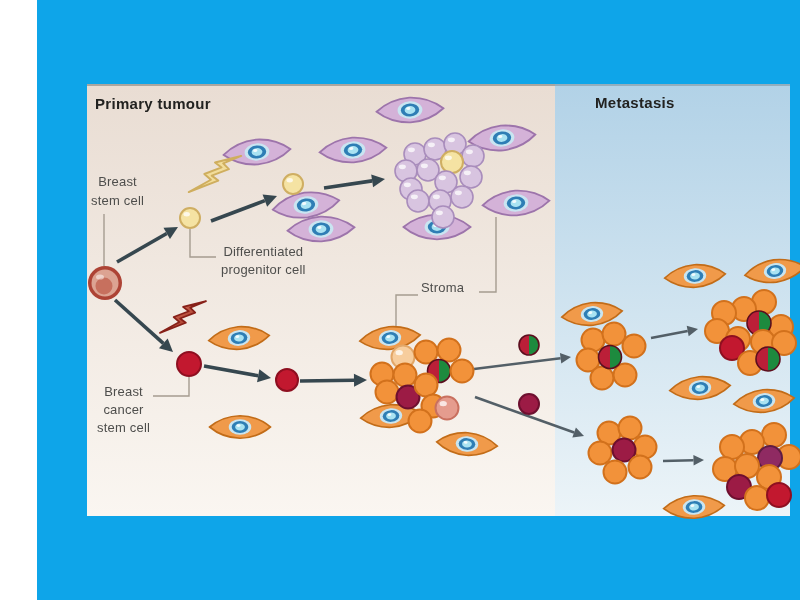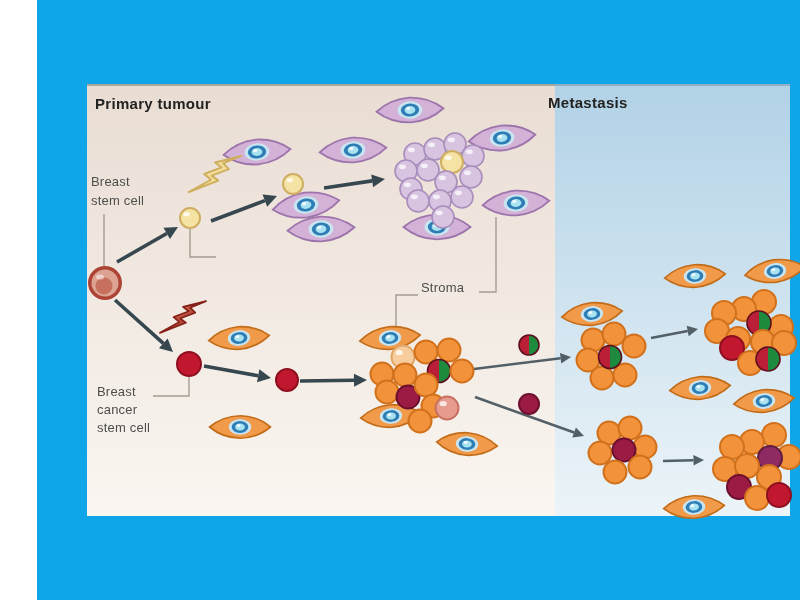--- a/index.html
+++ b/index.html
@@ -1,21 +1,21 @@
 <!DOCTYPE html>
 <html><head>
 <meta charset="utf-8">
 <style>
   html,body{margin:0;padding:0;background:#ffffff;}
   .stage{position:relative;width:800px;height:600px;background:#0ea5e9;overflow:hidden;
          font-family:Liberation Sans, sans-serif;margin-left:37px;}
   .panel{position:absolute;}
   #fig{position:absolute;left:0;top:0;}
   .panel-title{position:absolute;font-weight:bold;font-size:15px;letter-spacing:.3px;color:#222220;}
-  .cell-label{position:absolute;font-size:13px;line-height:18px;color:#4e4e4c;letter-spacing:.2px;}
+  .cell-label{position:absolute;font-size:13px;line-height:18px;color:#4e4e4c;letter-spacing:.2px;text-align:center;}
   .cell-label.tall{line-height:19px;}
 </style>
 </head>
 <body>
 
 <div class="stage">
   <div class="panel" style="left: 50px; top: 84px; width: 468px; height: 430px; background: linear-gradient(rgb(233, 221, 211), rgb(250, 246, 241)); border-top: 2px solid rgb(171, 166, 159);"></div>
   <div class="panel" style="left: 518px; top: 84px; width: 235px; height: 430px; background: linear-gradient(rgb(178, 210, 231), rgb(236, 244, 248)); border-top: 2px solid rgb(147, 174, 190);"></div>
 
   <svg id="fig" width="800" height="600">
@@ -473,27 +473,31 @@
         </g>
       </g>
       <g>
         <g>
           <circle cx="492" cy="404" r="10" fill="#9c1b45" stroke="#6e0f2f" stroke-width="2"></circle>
         </g>
       </g>
     </svg>
 
   <div class="panel-title" style="left:58px;top:95px">Primary tumour</div>
-  <div class="panel-title" style="left:511px;top:94px">Metastasis</div>
+  <div class="panel-title" style="left:558px;top:94px">Metastasis</div>
 
   <div class="cell-label tall" style="left:54px;top:172px">
     <div>Breast</div>
     <div>stem cell</div>
   </div>
 
+  <div class="cell-label" style="left:184px;top:243px">
+    <div>Differentiated</div>
+    <div>progenitor cell</div>
+  </div>
 
   <div class="cell-label" style="left:384px;top:279px">
     <div>Stroma</div>
   </div>
 
   <div class="cell-label" style="left:60px;top:383px">
     <div>Breast</div>
     <div>cancer</div>
     <div>stem cell</div>
   </div>

